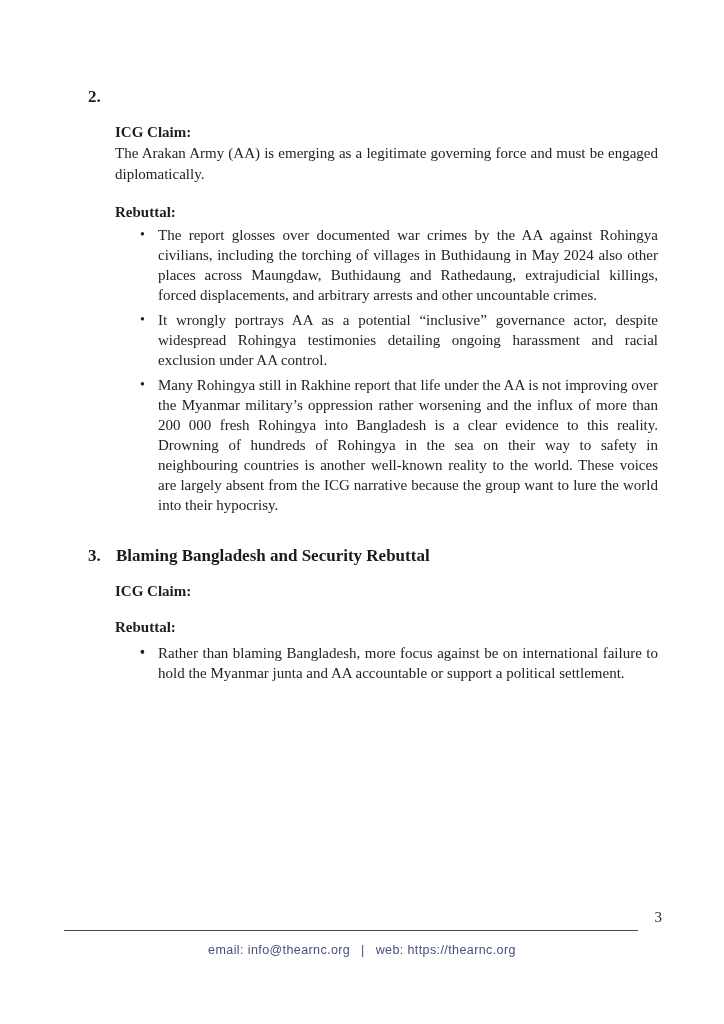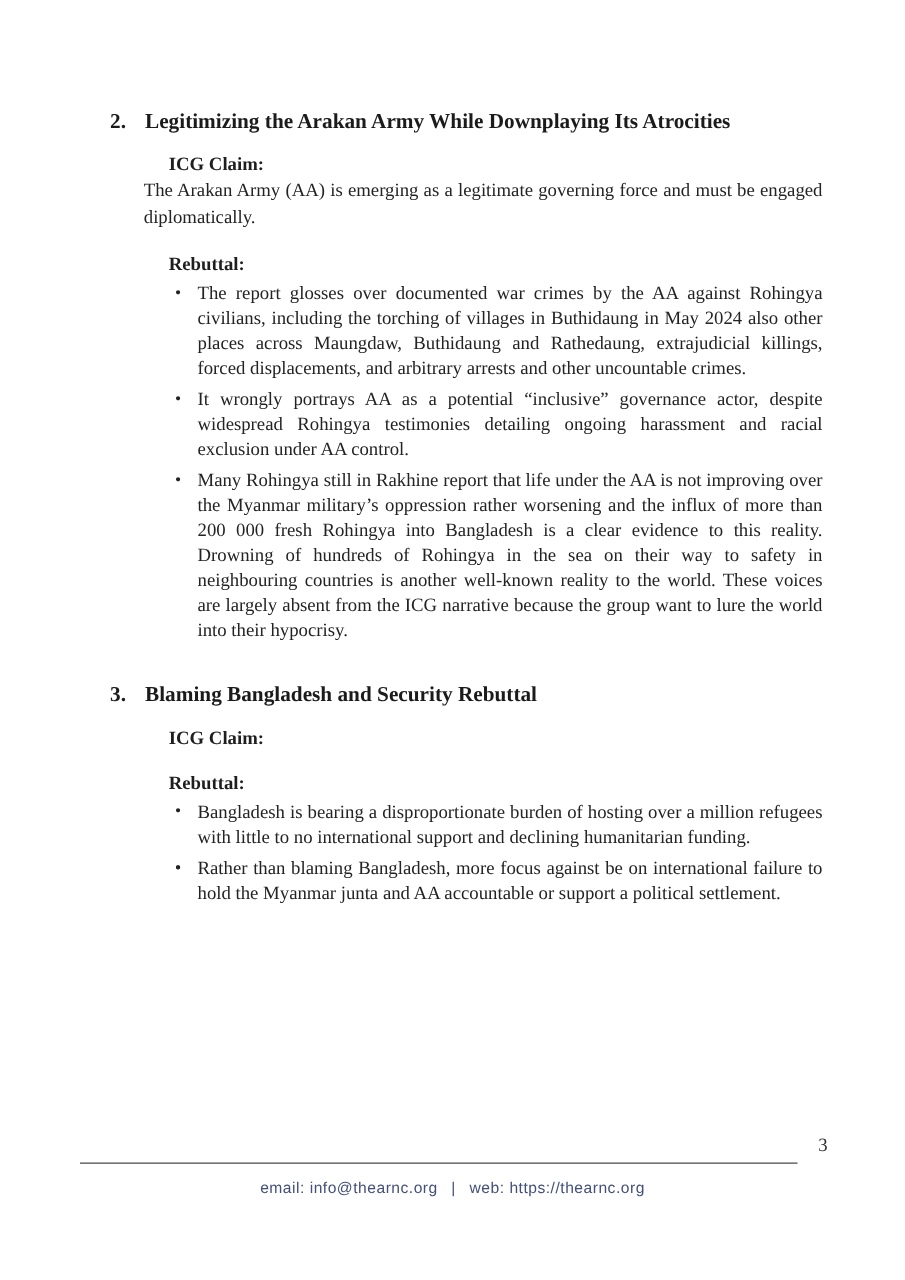--- a/index.html
+++ b/index.html
@@ -29,21 +29,20 @@
     line-height: 22px;
     margin-bottom: 14px;
   }
   .section-number { width: 28px; flex: 0 0 28px; }
   .section-body { margin-left: 27px; }
   .label {
     font-weight: 700;
     font-size: 15px;
     line-height: 21px;
     color: #1e1e1e;
-    margin-left: 20px;
   }
   .para {
     font-size: 15px;
     line-height: 21px;
     text-align: justify;
     margin: 0 0 15px 0;
   }
   .claim-block { margin-bottom: 15px; }
   ul.rebuttal-list {
     list-style: none;
@@ -91,21 +90,20 @@
 </style>
 </head>
 <body>
 
 <div class="page">
   <div class="content">
 
     <div class="section">
       <div class="section-heading">
         <span class="section-number">2.</span>
-        <span class="section-title">Legitimizing the Arakan Army While Downplaying Its Atrocities</span>
       </div>
       <div class="section-body">
         <div class="claim-block">
           <div class="label">ICG Claim:</div>
           <div class="para" style="margin-bottom:17px;">The Arakan Army (AA) is emerging as a legitimate governing force and must be engaged diplomatically.</div>
         </div>
         <div class="label">Rebuttal:</div>
         <ul class="rebuttal-list">
           <li><span class="bullet-glyph">•</span><span>The report glosses over documented war crimes by the AA against Rohingya civilians, including the torching of villages in Buthidaung in May 2024 also other places across Maungdaw, Buthidaung and Rathedaung, extrajudicial killings, forced displacements, and arbitrary arrests and other uncountable crimes.</span></li>
           <li><span class="bullet-glyph">•</span><span>It wrongly portrays AA as a potential “inclusive” governance actor, despite widespread Rohingya testimonies detailing ongoing harassment and racial exclusion under AA control.</span></li>
@@ -118,21 +116,21 @@
       <div class="section-heading">
         <span class="section-number">3.</span>
         <span class="section-title">Blaming Bangladesh and Security Rebuttal</span>
       </div>
       <div class="section-body">
         <div class="claim-block">
           <div class="label">ICG Claim:</div>
         </div>
         <div class="label">Rebuttal:</div>
         <ul class="rebuttal-list">
-          <li><span class="bullet-glyph">•</span><span>Bangladesh is bearing a disproportionate burden of hosting over a million refugees with little to no international support and declining humanitarian funding.</span></li>
+          <li><span class="bullet-glyph">•</span></li>
           <li><span class="bullet-glyph">•</span></li>
           <li><span class="bullet-glyph">•</span><span>Rather than blaming Bangladesh, more focus against be on international failure to hold the Myanmar junta and AA accountable or support a political settlement.</span></li>
         </ul>
       </div>
     </div>
 
   </div>
 
   <div class="footer-rule"></div>
   <div class="page-number">3</div>

